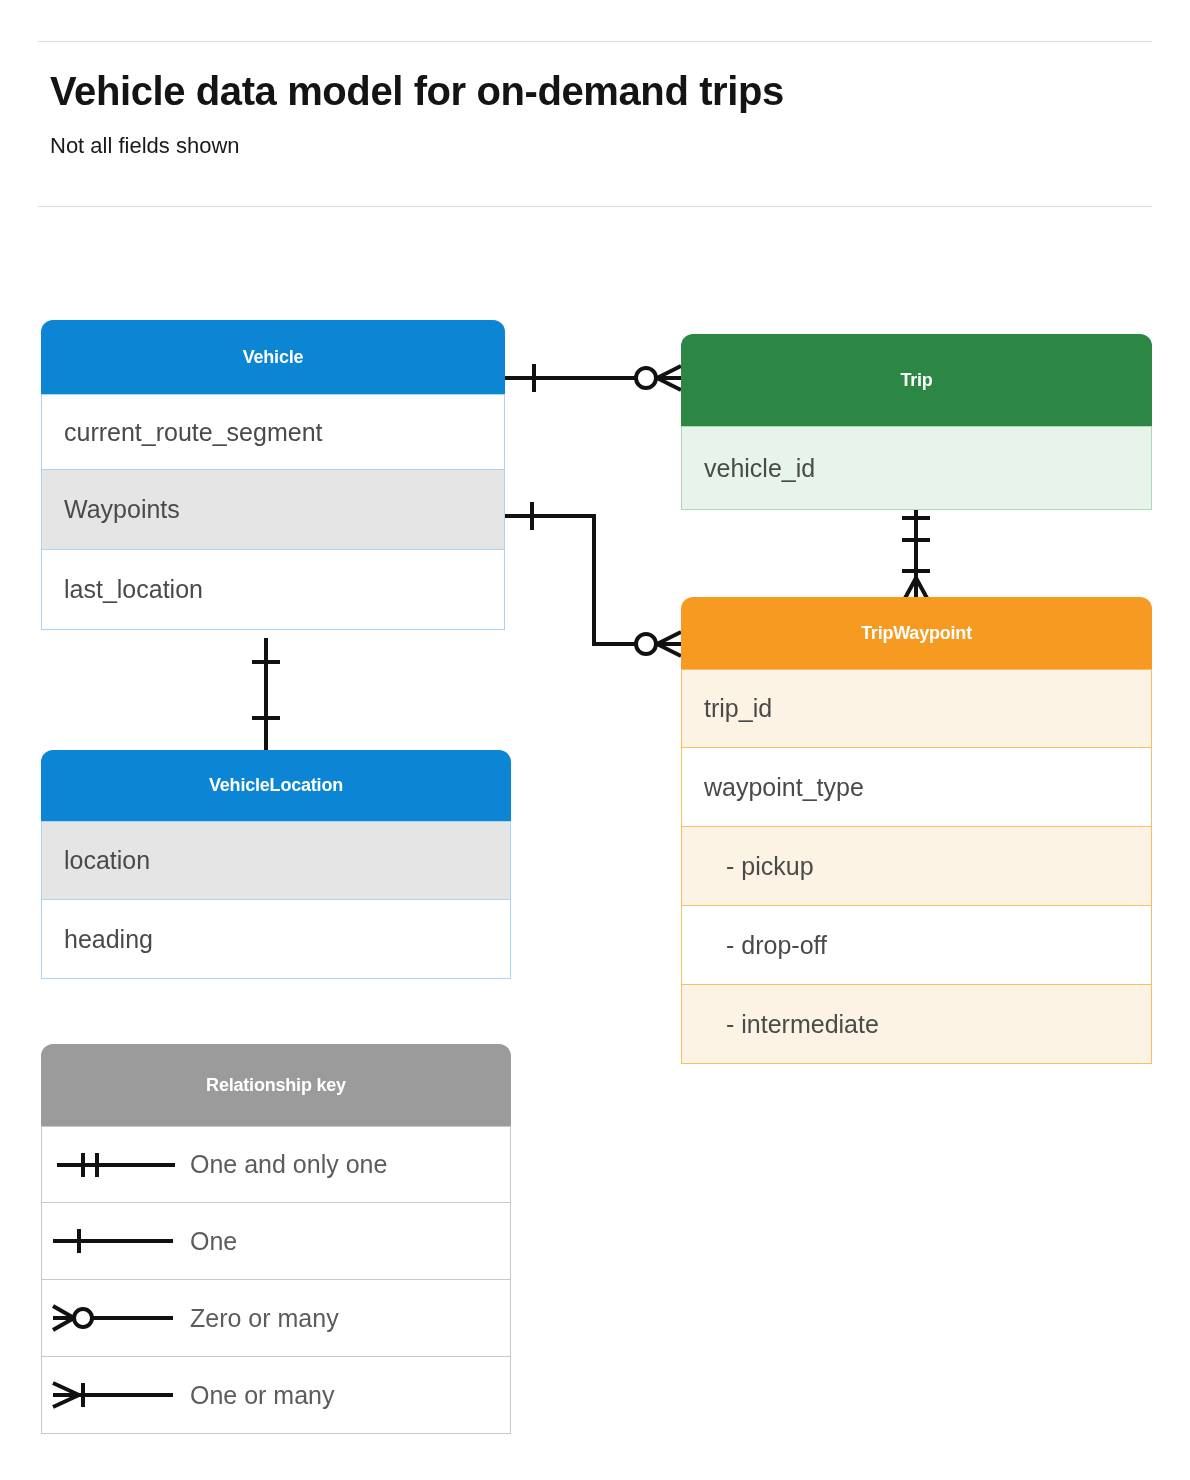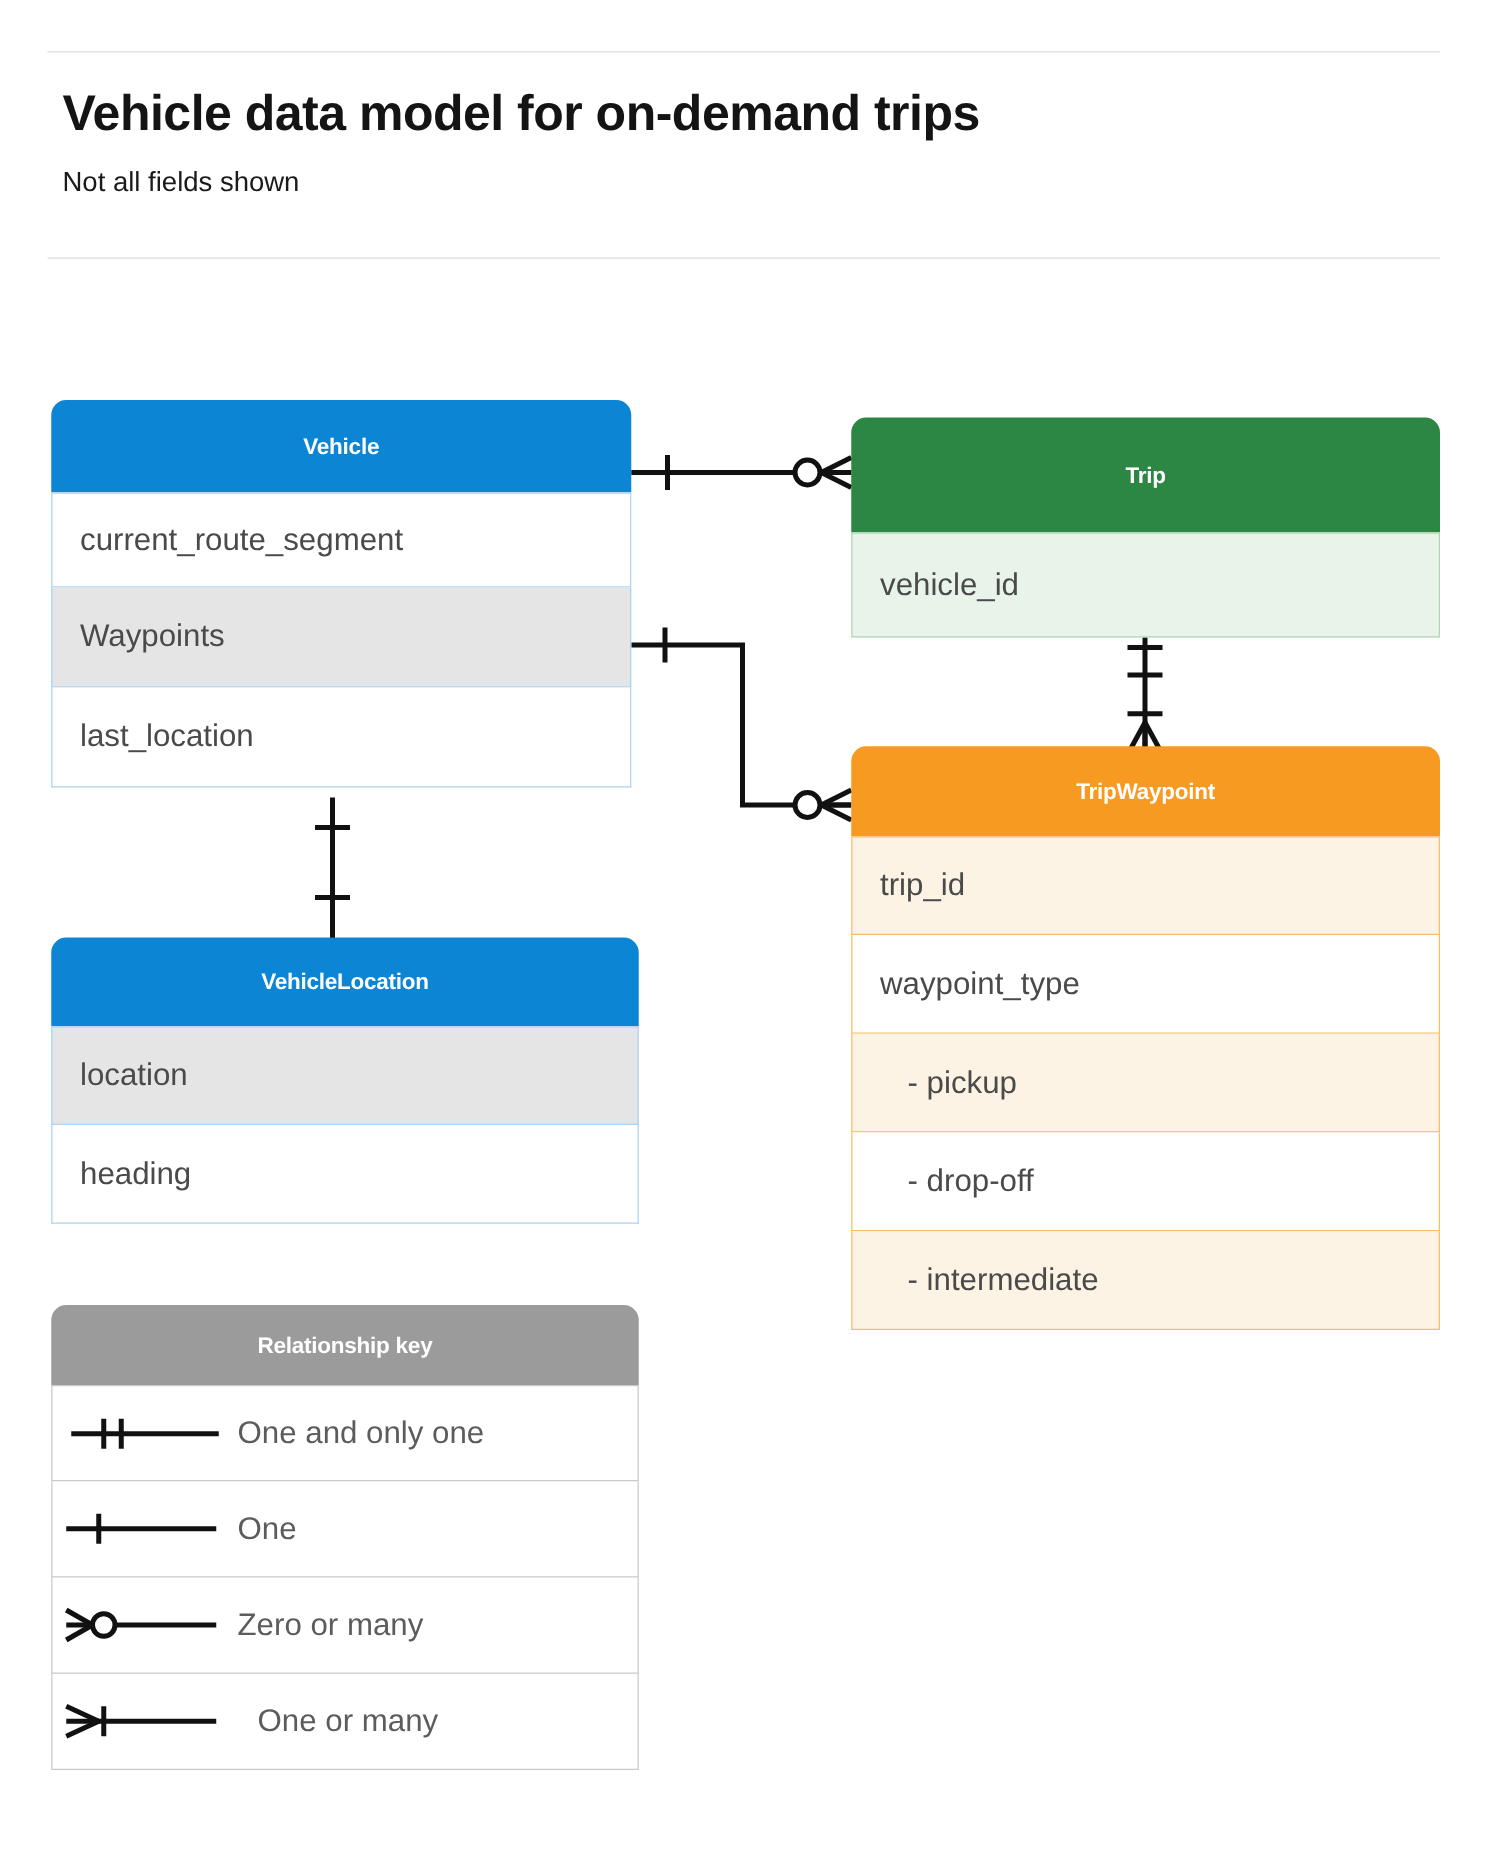--- a/index.html
+++ b/index.html
@@ -165,21 +165,21 @@
     <div class="ehead" style="height:71px;">VehicleLocation</div>
     <div class="erow first alt" style="height:79px;">
       <span>location</span>
     </div>
     <div class="erow plain" style="height:79px;">
       <span>heading</span>
     </div>
   </div>
 
   <div class="entity t-gray" style="left:41px;top:1044px;width:470px;">
-    <div class="ehead" style="height:64px;">Relationship key</div>
+    <div class="ehead" style="height:82px;">Relationship key</div>
 
     <div class="legrow first alt" style="height:77px;border-color:#c9c9c9;">
       <span class="legsym">
         <svg width="130" height="40" viewBox="0 0 130 40" xmlns="http://www.w3.org/2000/svg">
           <g stroke="#111111" stroke-width="4" fill="none">
             <line x1="6" y1="20" x2="124" y2="20"></line>
             <line x1="32" y1="8" x2="32" y2="32"></line>
             <line x1="46" y1="8" x2="46" y2="32"></line>
           </g>
         </svg>
@@ -207,21 +207,21 @@
             <circle cx="32" cy="20" r="9" fill="#ffffff"></circle>
             <line x1="2" y1="8" x2="23" y2="20"></line>
             <line x1="2" y1="32" x2="23" y2="20"></line>
             <line x1="2" y1="20" x2="23" y2="20"></line>
           </g>
         </svg>
       </span>
       <span class="leglabel">Zero or many</span>
     </div>
 
-    <div class="legrow plain" style="height:77px;border-color:#c9c9c9;gap:16px;">
+    <div class="legrow plain" style="height:77px;border-color:#c9c9c9;">
       <span class="legsym">
         <svg width="130" height="40" viewBox="0 0 130 40" xmlns="http://www.w3.org/2000/svg">
           <g stroke="#111111" stroke-width="4" fill="none">
             <line x1="26" y1="20" x2="122" y2="20"></line>
             <line x1="32" y1="8" x2="32" y2="32"></line>
             <line x1="2" y1="8" x2="28" y2="20"></line>
             <line x1="2" y1="32" x2="28" y2="20"></line>
             <line x1="2" y1="20" x2="28" y2="20"></line>
           </g>
         </svg>

